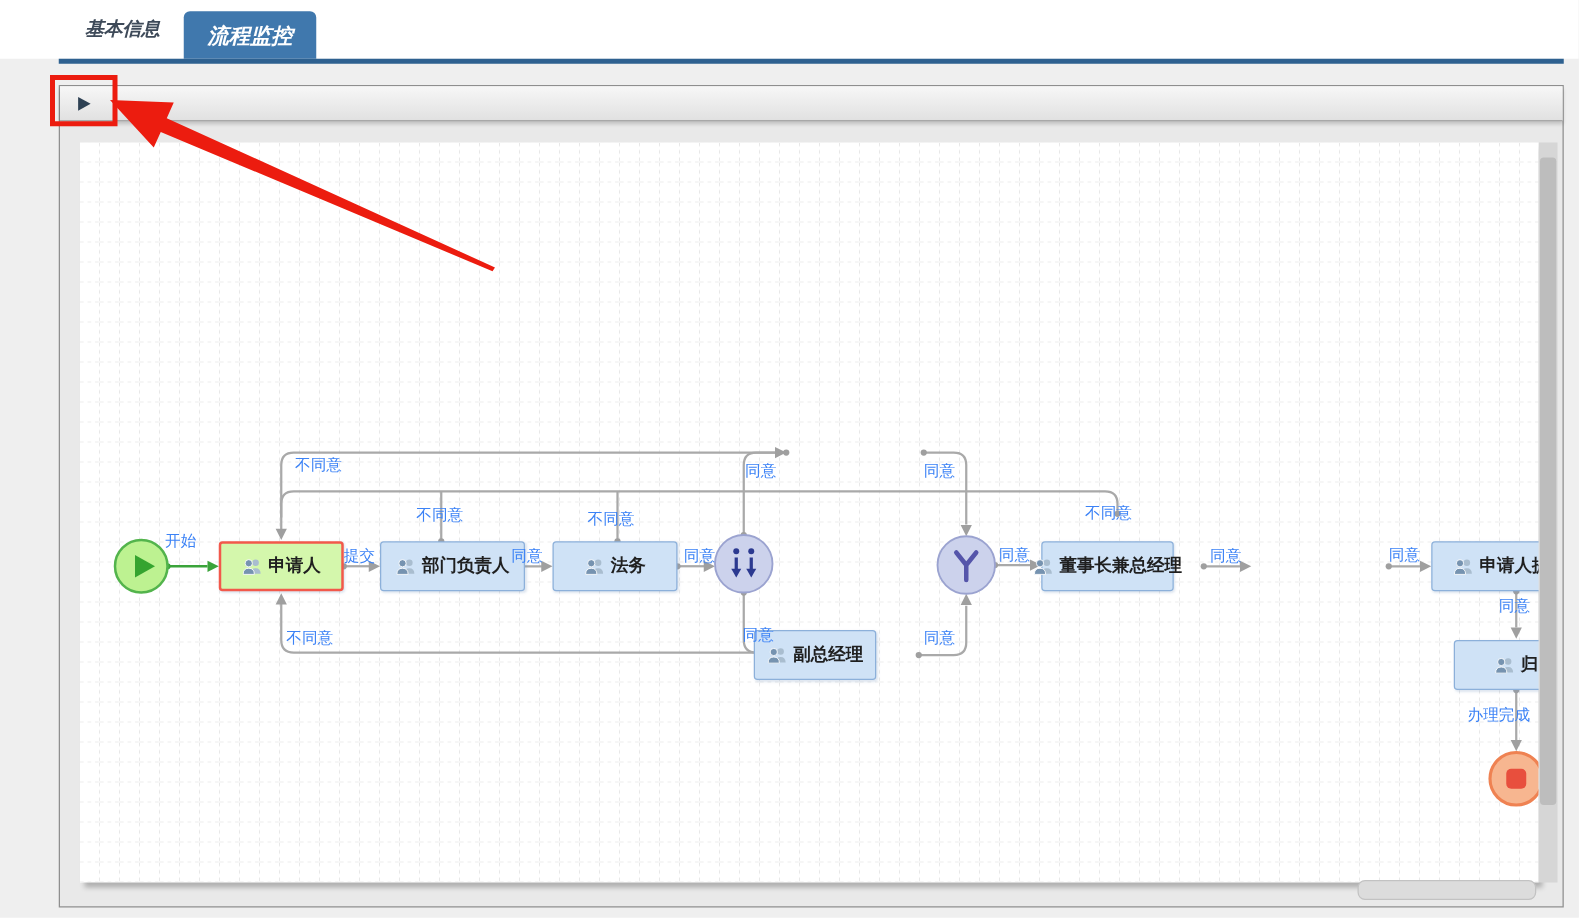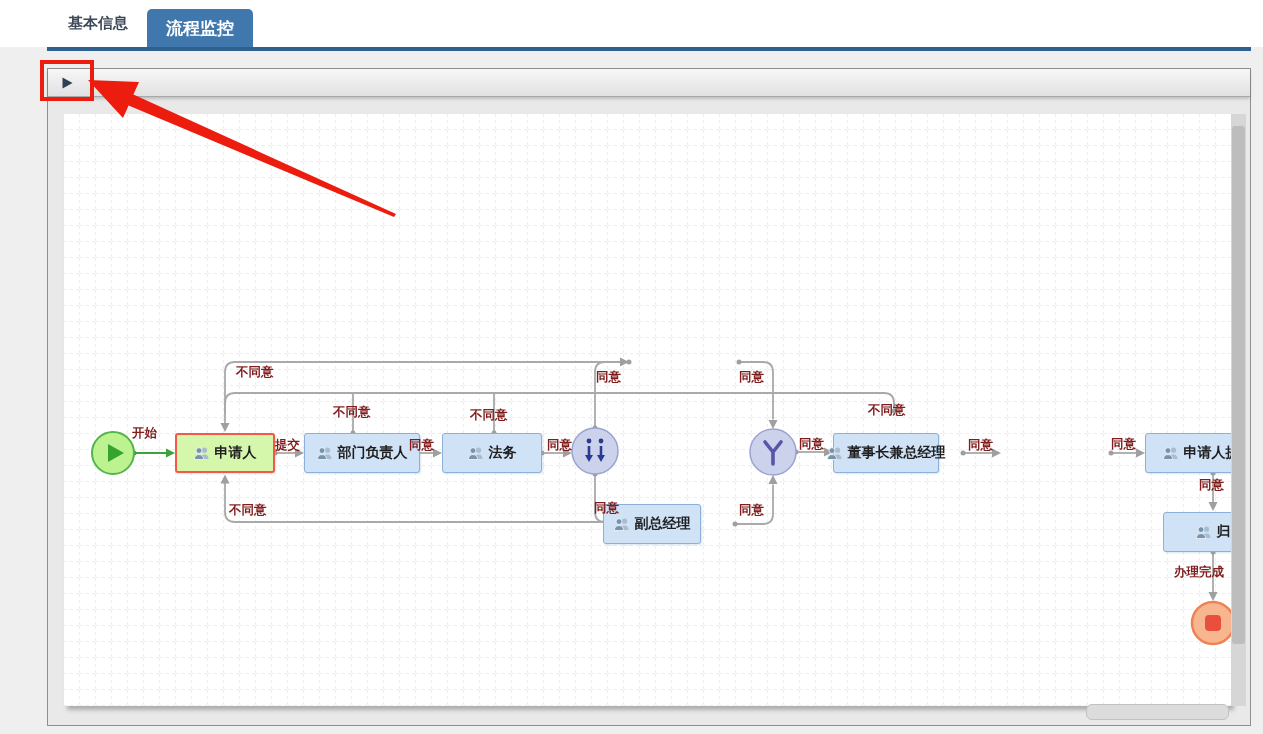--- a/index.html
+++ b/index.html
@@ -1,21 +1,21 @@
 <!DOCTYPE html>
 <html><head>
 <meta charset="utf-8">
 <style>
   * { margin:0; padding:0; box-sizing:border-box; }
   html,body { width:1263px; height:734px; }
   body { font-family:"Liberation Sans", sans-serif; background:#efefef; }
   .page { position:relative; width:1263px; height:734px; overflow:hidden; background:#efefef; }
 
   
-  .tabbar { position:absolute; left:0; top:0; width:1263px; height:47px; background:#ffffff; }
+  .tabbar { position:absolute; left:0; top:0; width:1263px; height:47px; background:#ffffff;font-style:italic; }
   .tab-basic { position:absolute; left:68px; top:0; height:47px; display:flex; align-items:center;
                color:#3e4a59; font-weight:bold; font-size:15px; cursor:pointer; }
   .tab-active { position:absolute; left:147px; top:9px; width:106px; height:38px; background:#4078ad;
                 border-radius:5px 5px 0 0; color:#ffffff; font-weight:bold; font-size:17px;
                 display:flex; align-items:center; justify-content:center; cursor:pointer; }
   .tab-underline { position:absolute; left:47px; top:47px; width:1204px; height:4px; background:#2e6190; }
 
   
   .panel { position:absolute; left:47px; top:68px; width:1204px; height:658px;
            border:1px solid #8f8f8f; background:#e9e9e9; }
@@ -29,21 +29,21 @@
             overflow:hidden; box-shadow:3px 4px 4px rgba(0,0,0,0.25); }
   .flow-svg { position:absolute; left:0; top:0; }
 
   .task { position:absolute; height:40px; background:#cfe2f6; border:1px solid #8cb0da; border-radius:3px;
           display:flex; align-items:center; justify-content:center; gap:6px; cursor:pointer;
           box-shadow:1px 1px 2px rgba(120,150,190,0.25); }
   .task.current { background:#d4f7ac; border:2px solid #f2594b; }
   .tlabel { font-size:14px; font-weight:bold; color:#1f1f1f; white-space:nowrap; }
   .uicon { display:flex; }
 
-  .elabel { position:absolute; font-size:12.5px; color:#7f1d1d; white-space:nowrap;font-weight:bold; }
+  .elabel { position:absolute; font-size:12.5px; color:#3b82f6; white-space:nowrap; }
 
   
   .vscroll { position:absolute; left:1183px; top:45px; width:15px; height:592px; background:#d6d6d6; }
   .vscroll .thumb { position:absolute; left:1px; top:12px; width:13px; height:518px; background:#bdbdbd; border-radius:3px; }
   .hthumb { position:absolute; left:1038px; top:635px; width:143px; height:16px; background:#dcdcdc;
             border:1px solid #c2c2c2; border-radius:6px; }
 
   
   .annotation { position:absolute; left:0; top:0; z-index:50; pointer-events:none; }
 </style>

